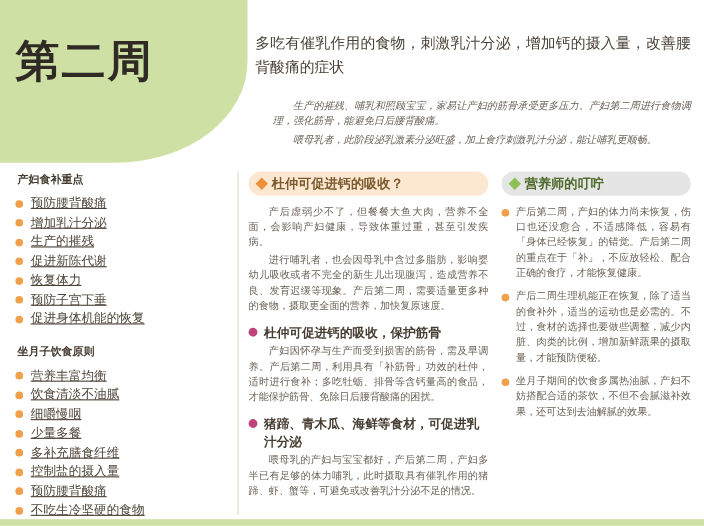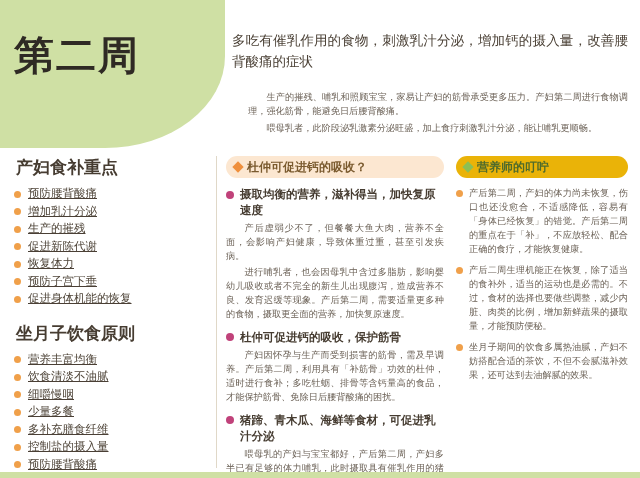--- a/index.html
+++ b/index.html
@@ -65,32 +65,33 @@
     width: 380px;
     font-size: 9.2px;
     line-height: 1.5;
     color: #6b6156;
     font-family: "DejaVu Sans", sans-serif;
     text-align: justify;
   }
   .banner-para p {
     margin: 0 0 3px 0;
     text-indent: 2em;
+    font-style: italic;
   }
   
   .left-col {
     position: absolute;
     left: 14px;
     top: 156px;
     width: 196px;
   }
   .left-heading {
     font-family: "DejaVu Sans", sans-serif;
     font-weight: bold;
-    font-size: 17px;
+    font-size: 10px;
     color: #463c31;
     margin: 0 0 6px 2px;
   }
   .left-heading.second {
     margin-top: 14px;
   }
   .left-list {
     list-style: none;
     margin: 0;
     padding: 0;
@@ -137,21 +138,21 @@
     position: relative;
     height: 22px;
     border-radius: 11px;
     background: #fce7d1;
     display: flex;
     align-items: center;
     padding-left: 8px;
     box-sizing: border-box;
   }
   .sec-head.green-head {
-    background: #eab308;
+    background: #e5e5e5;
   }
   .sec-head .diamond {
     width: 8px;
     height: 8px;
     background: #ef8f3c;
     transform: rotate(45deg);
     margin-right: 5px;
     flex: none;
   }
   .sec-head.green-head .diamond {
@@ -280,24 +281,20 @@
 
   <div class="v-divider"></div>
 
   <div class="mid-col">
     <div class="sec-head">
       <span class="diamond"></span>
       <span class="sec-title">杜仲可促进钙的吸收？</span>
     </div>
 
     <div class="sub-block">
-      <div class="sub-title">
-        <span class="bullet"></span>
-        <span>摄取均衡的营养，滋补得当，加快复原速度</span>
-      </div>
       <div class="sub-body">
         <p>产后虚弱少不了，但餐餐大鱼大肉，营养不全面，会影响产妇健康，导致体重过重，甚至引发疾病。</p>
         <p>进行哺乳者，也会因母乳中含过多脂肪，影响婴幼儿吸收或者不完全的新生儿出现腹泻，造成营养不良、发育迟缓等现象。产后第二周，需要适量更多种的食物，摄取更全面的营养，加快复原速度。</p>
       </div>
     </div>
 
     <div class="sub-block">
       <div class="sub-title">
         <span class="bullet"></span>
         <span>杜仲可促进钙的吸收，保护筋骨</span>

